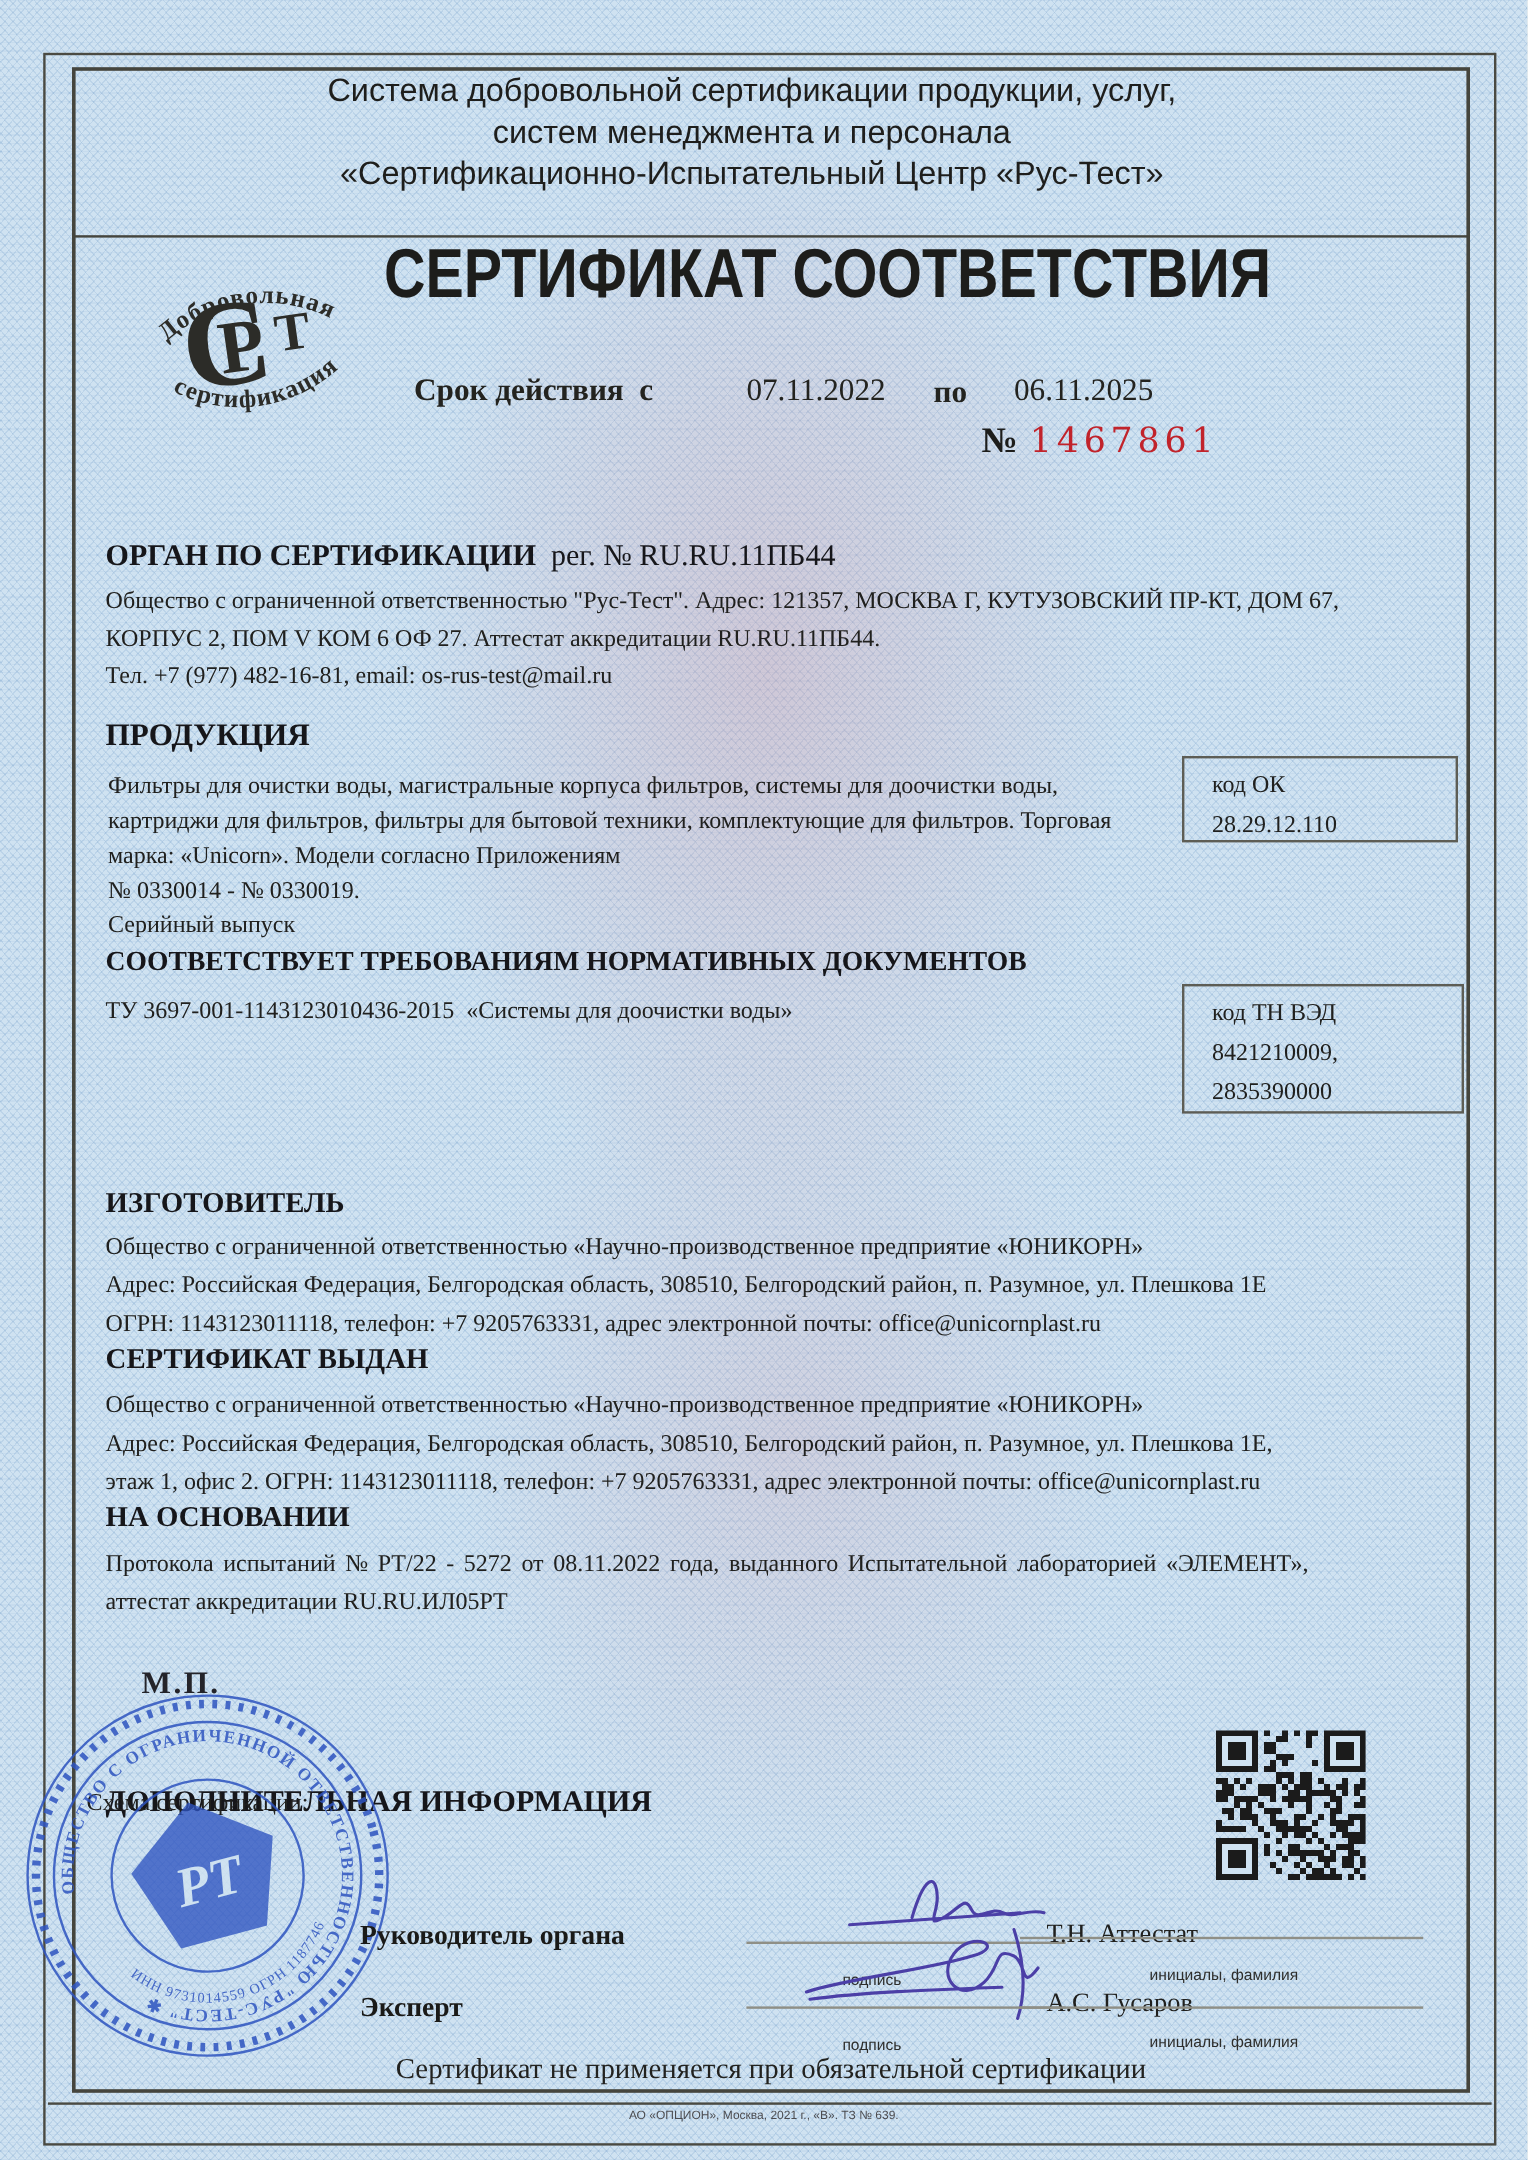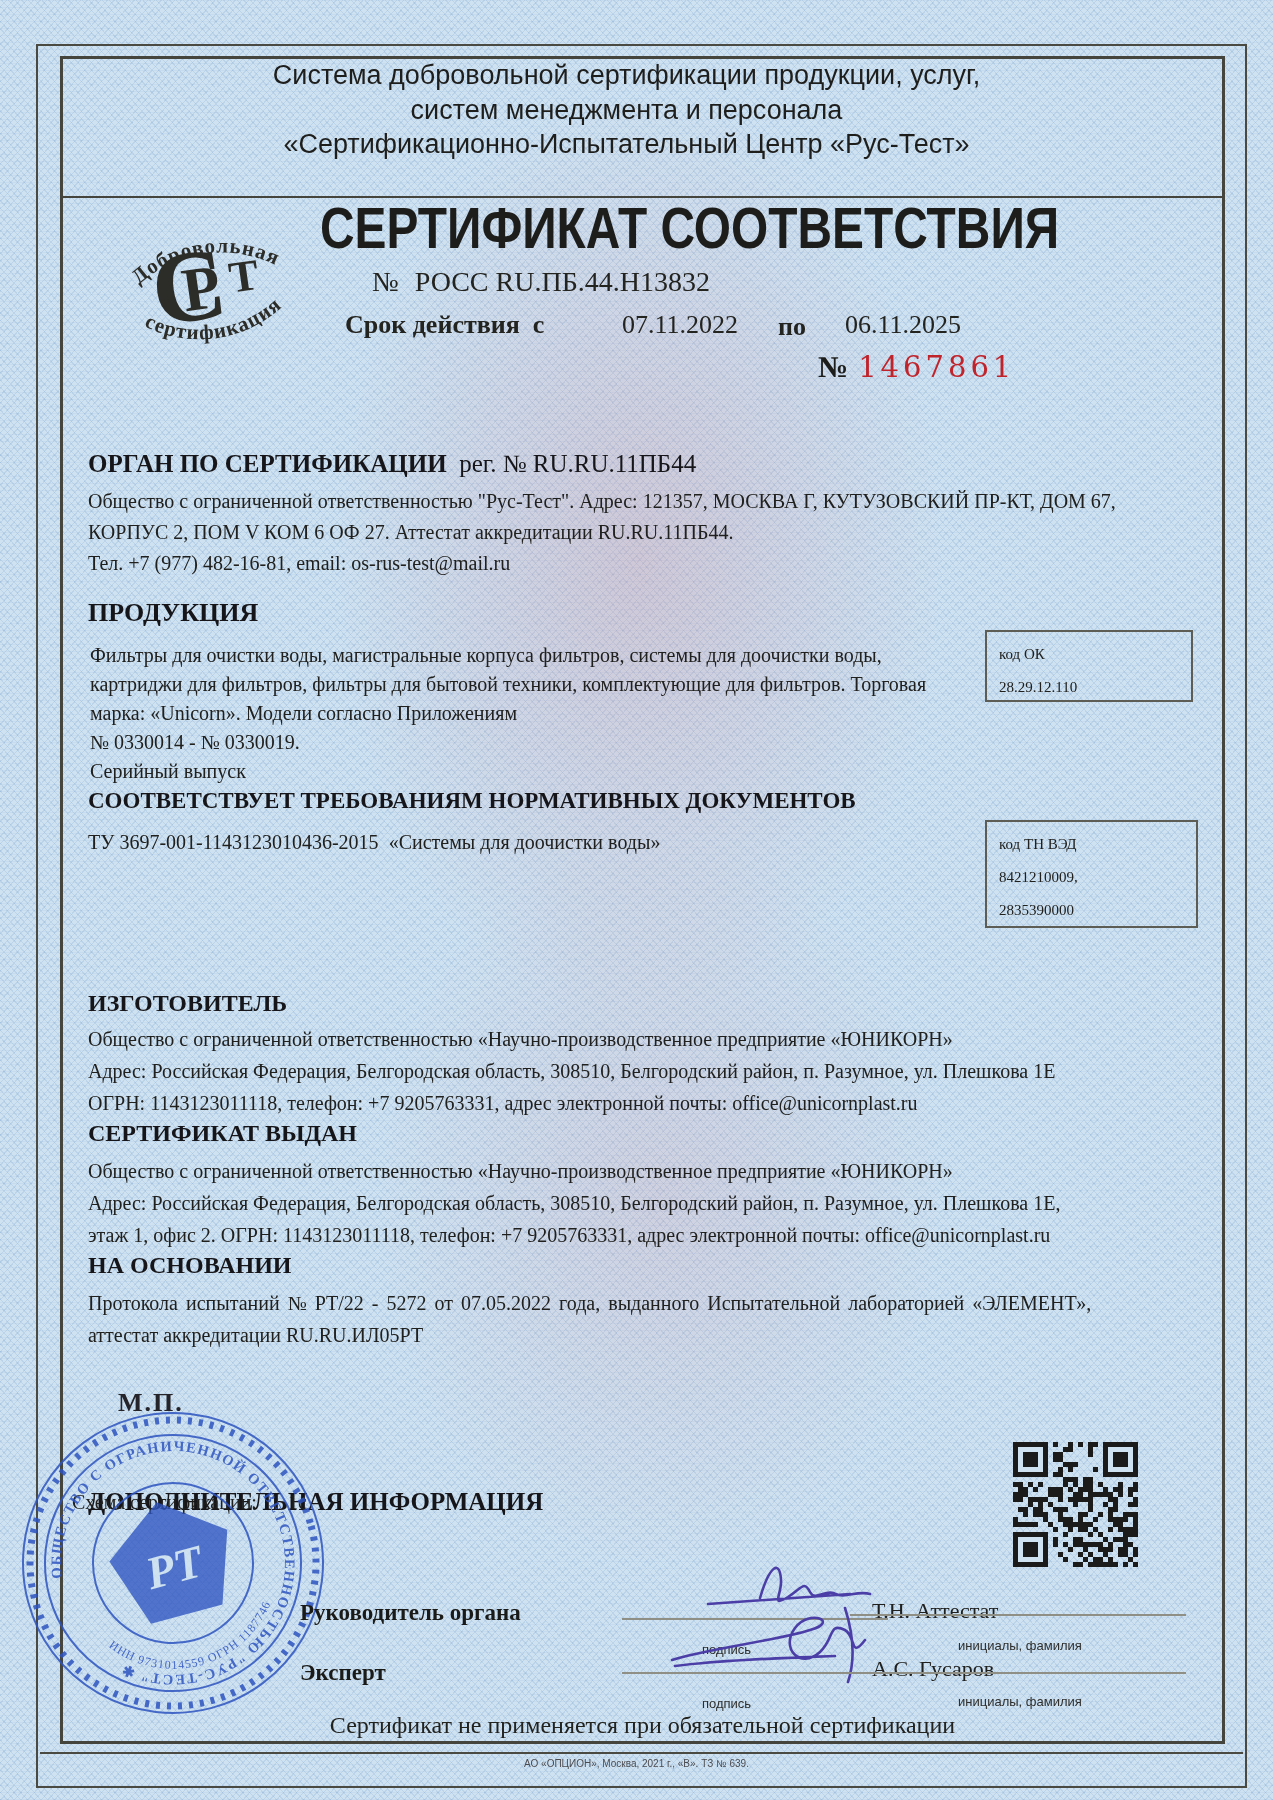--- a/index.html
+++ b/index.html
@@ -30,21 +30,21 @@
   .cert-no .lbl{margin-right:16px;}
   .validity-label{position:absolute;left:345px;top:310px;font-size:26px;font-weight:bold;}
   .validity-from{position:absolute;left:622px;top:310px;font-size:26px;}
   .validity-po{position:absolute;left:778px;top:312px;font-size:26px;font-weight:bold;}
   .validity-to{position:absolute;left:845px;top:310px;font-size:26px;}
   .form-no{position:absolute;left:818px;top:350px;white-space:nowrap;}
   .form-no .nsign{font-size:30px;font-weight:bold;color:#1d1d1b;}
   .form-no .red{font-size:29px;letter-spacing:4px;color:#c1232b;margin-left:10px;font-family:"DejaVu Serif",serif;}
   .sec-h{position:absolute;font-weight:bold;color:#16161a;white-space:nowrap;text-align:center;}
   .body-t{position:absolute;font-size:20px;line-height:31px;color:#20201e;}
-  .code-box{position:absolute;border:2px solid #5d5d55;padding:6px 12px;font-size:15px;line-height:33px;color:#20201e;}
+  .code-box{position:absolute;border:2px solid #5d5d55;padding:6px 23px;font-size:20px;line-height:33px;color:#20201e;}
   .sig-role{position:absolute;font-size:23px;font-weight:bold;color:#1a1a18;white-space:nowrap;}
   .sig-line{position:absolute;border-bottom:2px solid #8f8f86;}
   .small-cap{position:absolute;font-family:"Liberation Sans", sans-serif;font-size:13px;color:#2e2e2c;}
   .sig-name{position:absolute;font-size:22px;color:#20201e;white-space:nowrap;}
   .statement{position:absolute;left:62px;right:50px;top:1712px;text-align:center;font-size:24px;color:#22221f;}
   .print-info{position:absolute;left:0;right:0;top:1758px;text-align:center;
     font-family:"Liberation Sans", sans-serif;font-size:10px;color:#4c4c50;}
   .mp{position:absolute;left:118px;top:1388px;font-size:26px;font-weight:bold;letter-spacing:2px;color:#24242a;}
   svg text{font-family:"Liberation Serif", serif;}
 </style>
@@ -75,23 +75,20 @@
         <textPath href="#arcBot" startOffset="50%" text-anchor="middle">сертификация</textPath>
       </text>
       <text x="58" y="130" font-size="102" font-weight="bold">С</text>
       <text x="88" y="120" font-size="62" font-weight="bold">Р</text>
       <text x="136" y="108" font-size="44" font-weight="bold">Т</text>
     </g>
   </svg>
 
   <div class="title">СЕРТИФИКАТ СООТВЕТСТВИЯ</div>
 
-  <div class="cert-no">
-    <span class="lbl">№</span><span>РОСС RU.ПБ.44.Н13832</span>
-  </div>
 
   <span class="validity-label"><span>Срок действия</span>&nbsp;&nbsp;<span>с</span></span>
   <span class="validity-from">07.11.2022</span>
   <span class="validity-po">по</span>
   <span class="validity-to">06.11.2025</span>
 
   <div class="form-no">
     <span class="nsign">№</span><span class="red">1467861</span>
   </div>
 
@@ -126,21 +123,21 @@
   <div class="body-t" style="left:88px;top:1024px;width:1110px;white-space:nowrap">Общество с ограниченной ответственностью «Научно-производственное предприятие «ЮНИКОРН»</div>
   <div class="body-t" style="left:88px;top:1056px;width:1110px;white-space:nowrap">Адрес: Российская Федерация, Белгородская область, 308510, Белгородский район, п. Разумное, ул. Плешкова 1Е</div>
   <div class="body-t" style="left:88px;top:1088px;width:1110px;white-space:nowrap">ОГРН: 1143123011118, телефон: +7 9205763331, адрес электронной почты: office@unicornplast.ru</div>
 
   <div class="sec-h" style="left:88px;top:1120px;font-size:24px">СЕРТИФИКАТ ВЫДАН</div>
   <div class="body-t" style="left:88px;top:1156px;width:1110px;white-space:nowrap">Общество с ограниченной ответственностью «Научно-производственное предприятие «ЮНИКОРН»</div>
   <div class="body-t" style="left:88px;top:1188px;width:1110px;white-space:nowrap">Адрес: Российская Федерация, Белгородская область, 308510, Белгородский район, п. Разумное, ул. Плешкова 1Е,</div>
   <div class="body-t" style="left:88px;top:1220px;width:1110px;white-space:nowrap">этаж 1, офис 2. ОГРН: 1143123011118, телефон: +7 9205763331, адрес электронной почты: office@unicornplast.ru</div>
 
   <div class="sec-h" style="left:88px;top:1252px;font-size:24px">НА ОСНОВАНИИ</div>
-  <div class="body-t" style="left:88px;top:1288px;width:1110px;word-spacing:3px;white-space:nowrap">Протокола испытаний № РТ/22 - 5272 от 07.05.2022 года, выданного Испытательной лабораторией «ЭЛЕМЕНТ»,</div>
+  <div class="body-t" style="left:88px;top:1288px;width:1110px;word-spacing:3px;white-space:nowrap">Протокола испытаний № РТ/22 - 5272 от 08.11.2022 года, выданного Испытательной лабораторией «ЭЛЕМЕНТ»,</div>
   <div class="body-t" style="left:88px;top:1320px;width:1110px">аттестат аккредитации RU.RU.ИЛ05РТ</div>
 
   <div class="sec-h" style="left:88px;top:1488px;font-size:25px">ДОПОЛНИТЕЛЬНАЯ ИНФОРМАЦИЯ</div>
   <div class="body-t" style="left:72px;top:1487px">
     <span>Схема сертификации:</span>
     <span style="margin-left:26px">1с</span>
   </div>
 
   <svg class="abs" style="left:1013px;top:1442px" width="125" height="125" viewBox="0 0 125 125" fill="#1b1b1b" shape-rendering="crispEdges">
       <rect x="40" y="0" width="5" height="5"></rect>

